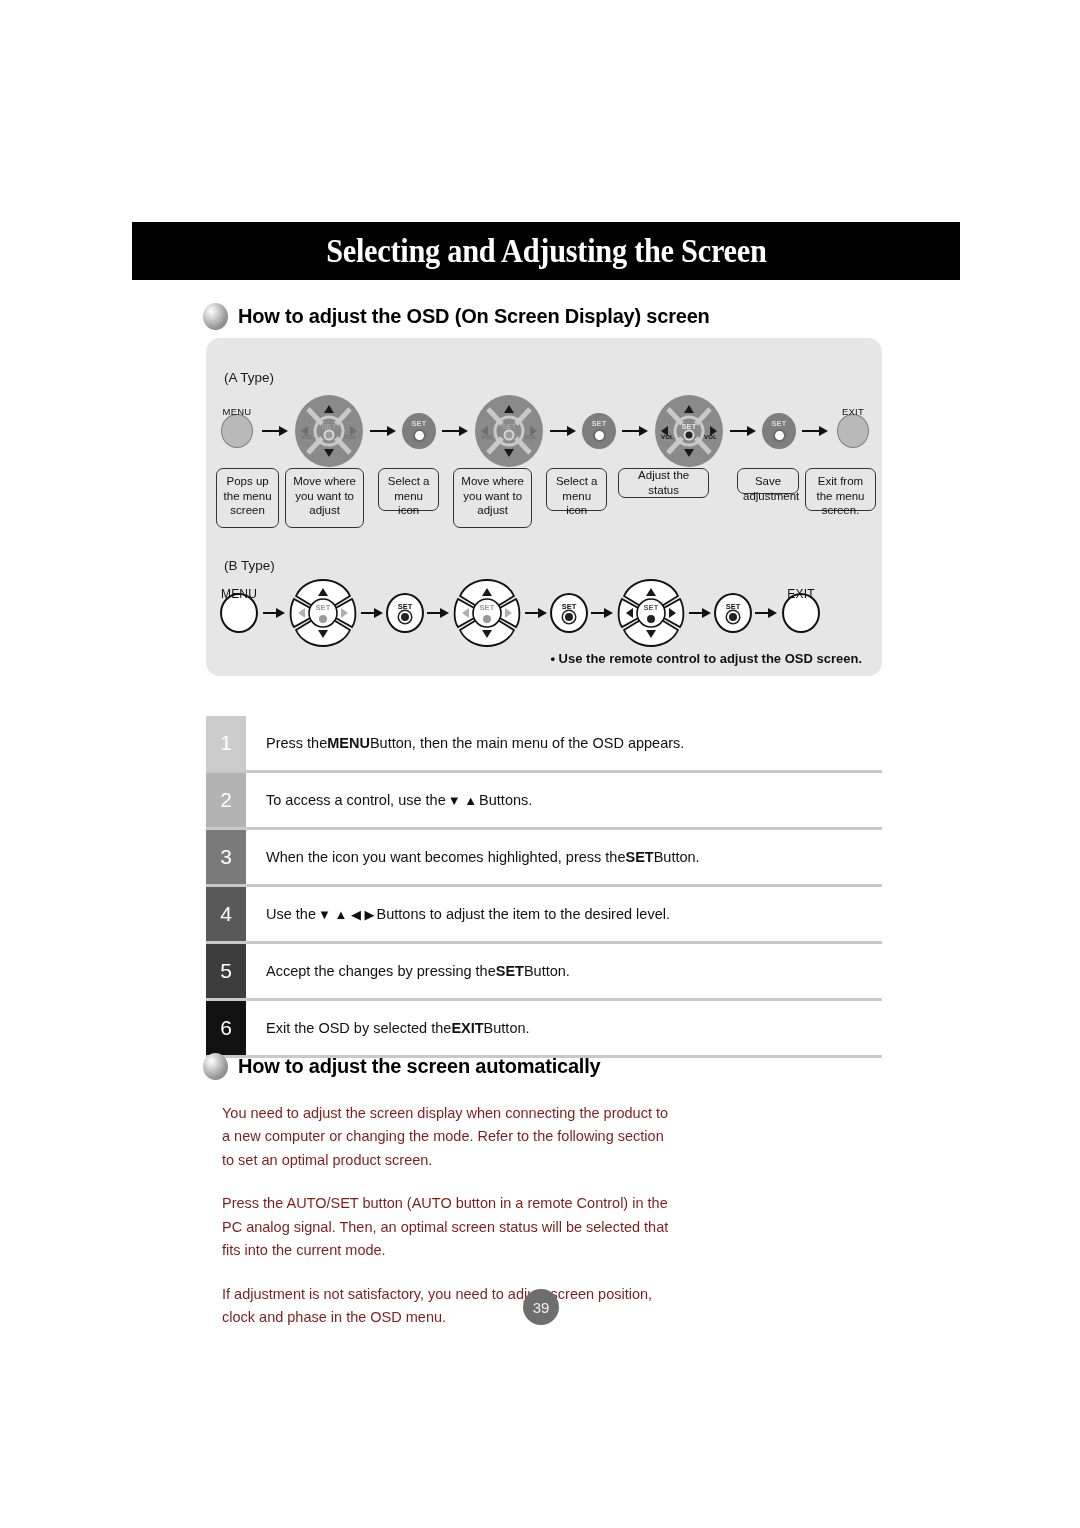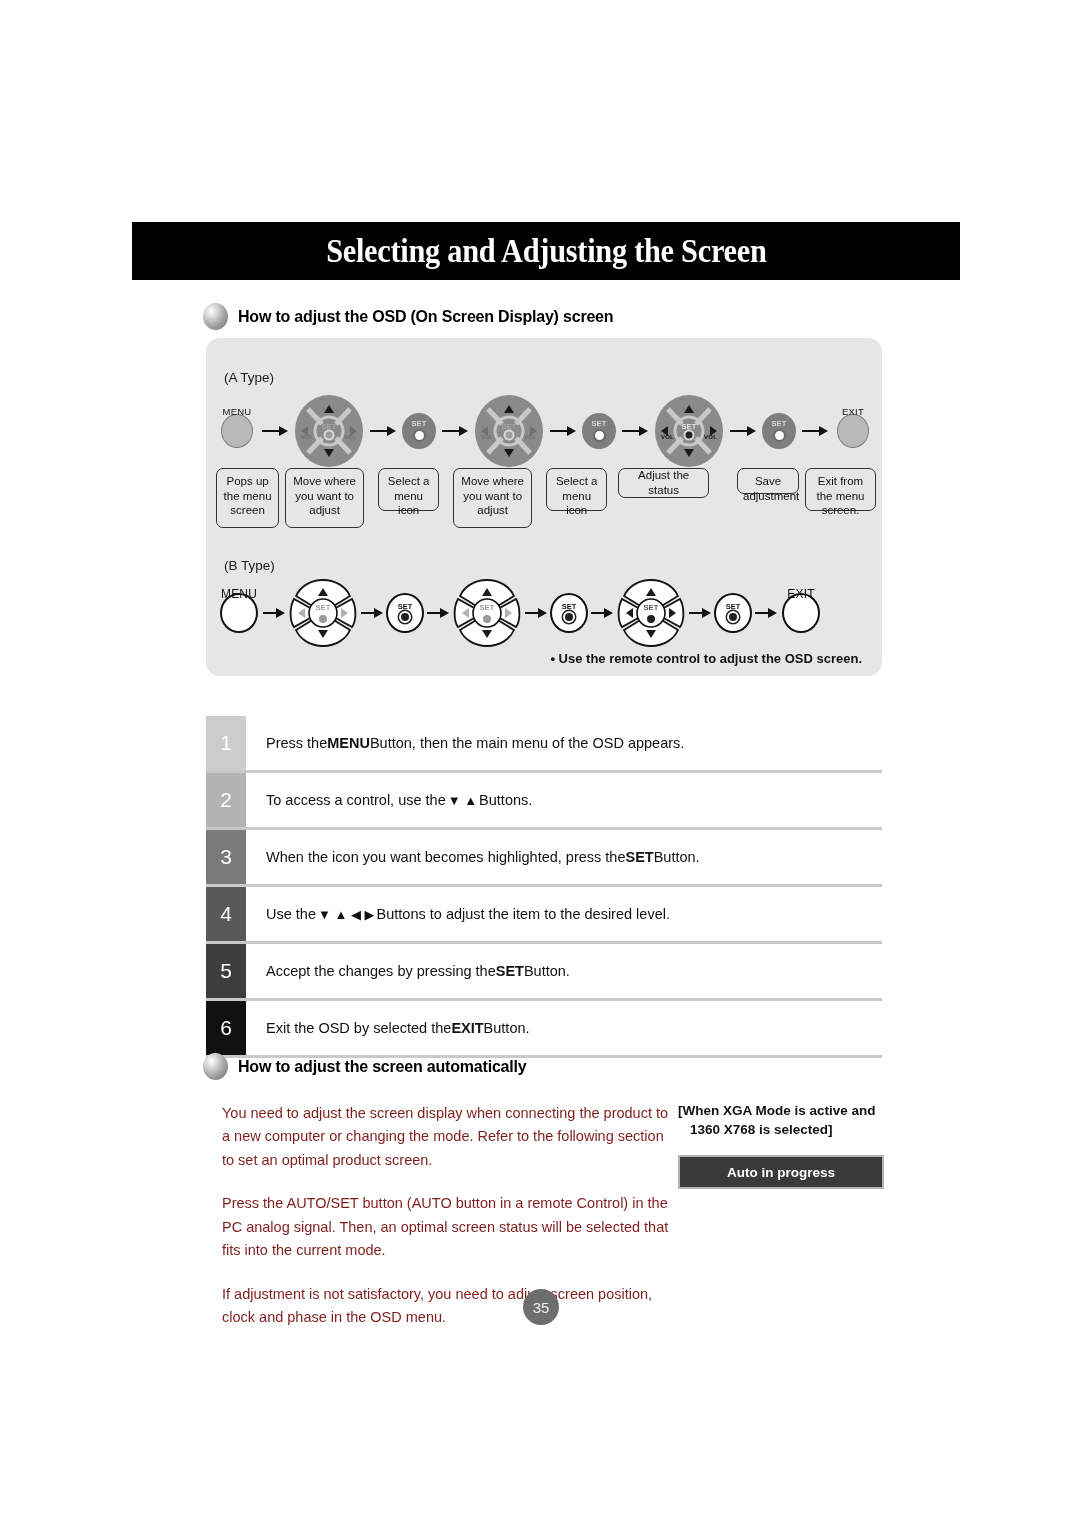--- a/index.html
+++ b/index.html
@@ -21,21 +21,21 @@
     transform:scaleX(.92);transform-origin:center;white-space:nowrap;
   }
 
   
   .sec-head{position:absolute;display:flex;align-items:center;gap:10px;}
   .sec-bullet{
     width:25px;height:27px;border-radius:50%;
     background:radial-gradient(ellipse at 33% 30%, #ffffff 0%, #dcdcdc 22%, #9a9a9a 62%, #6e6e6e 100%);
     flex:0 0 auto;
   }
-  .sec-title{font-size:16px;font-weight:bold;letter-spacing:-.2px;white-space:nowrap;}
+  .sec-title{font-size:20px;font-weight:bold;letter-spacing:-.2px;white-space:nowrap;}
 
   
   .panel{
     position:absolute;left:206px;top:338px;width:676px;height:338px;
     background:#e6e6e6;border-radius:14px;
   }
   .type-label{position:absolute;font-size:13.5px;color:#1a1a1a;}
 
   .flow{position:absolute;display:flex;align-items:center;}
 
@@ -412,27 +412,18 @@
     <span class="sec-bullet"></span>
     <span class="sec-title">How to adjust the screen automatically</span>
   </div>
 
   <div class="body-col">
     <p>You need to adjust the screen display when connecting the product to a new computer or changing the mode. Refer to the following section to set an optimal product screen.</p>
     <p><span>Press the AUTO/SET button (</span><b>AUTO button</b><span> in a remote Control) in the PC analog signal. Then, an optimal screen status will be selected that fits into the current mode.</span></p>
     <p>If adjustment is not satisfactory, you need to adjust screen position, clock and phase in the OSD menu.</p>
   </div>
 
-  <div class="side-col">
-    <div class="side-note">
-      <span>[When XGA Mode is active and</span>
-      <span class="ind">1360 X768 is selected]</span>
-    </div>
-    <div class="auto-box">
-      <span>Auto in progress</span>
-    </div>
-  </div>
 
   <div class="pagenum">
-    <span>35</span>
+    <span>39</span>
   </div>
 
 </div>
 
 </body></html>

